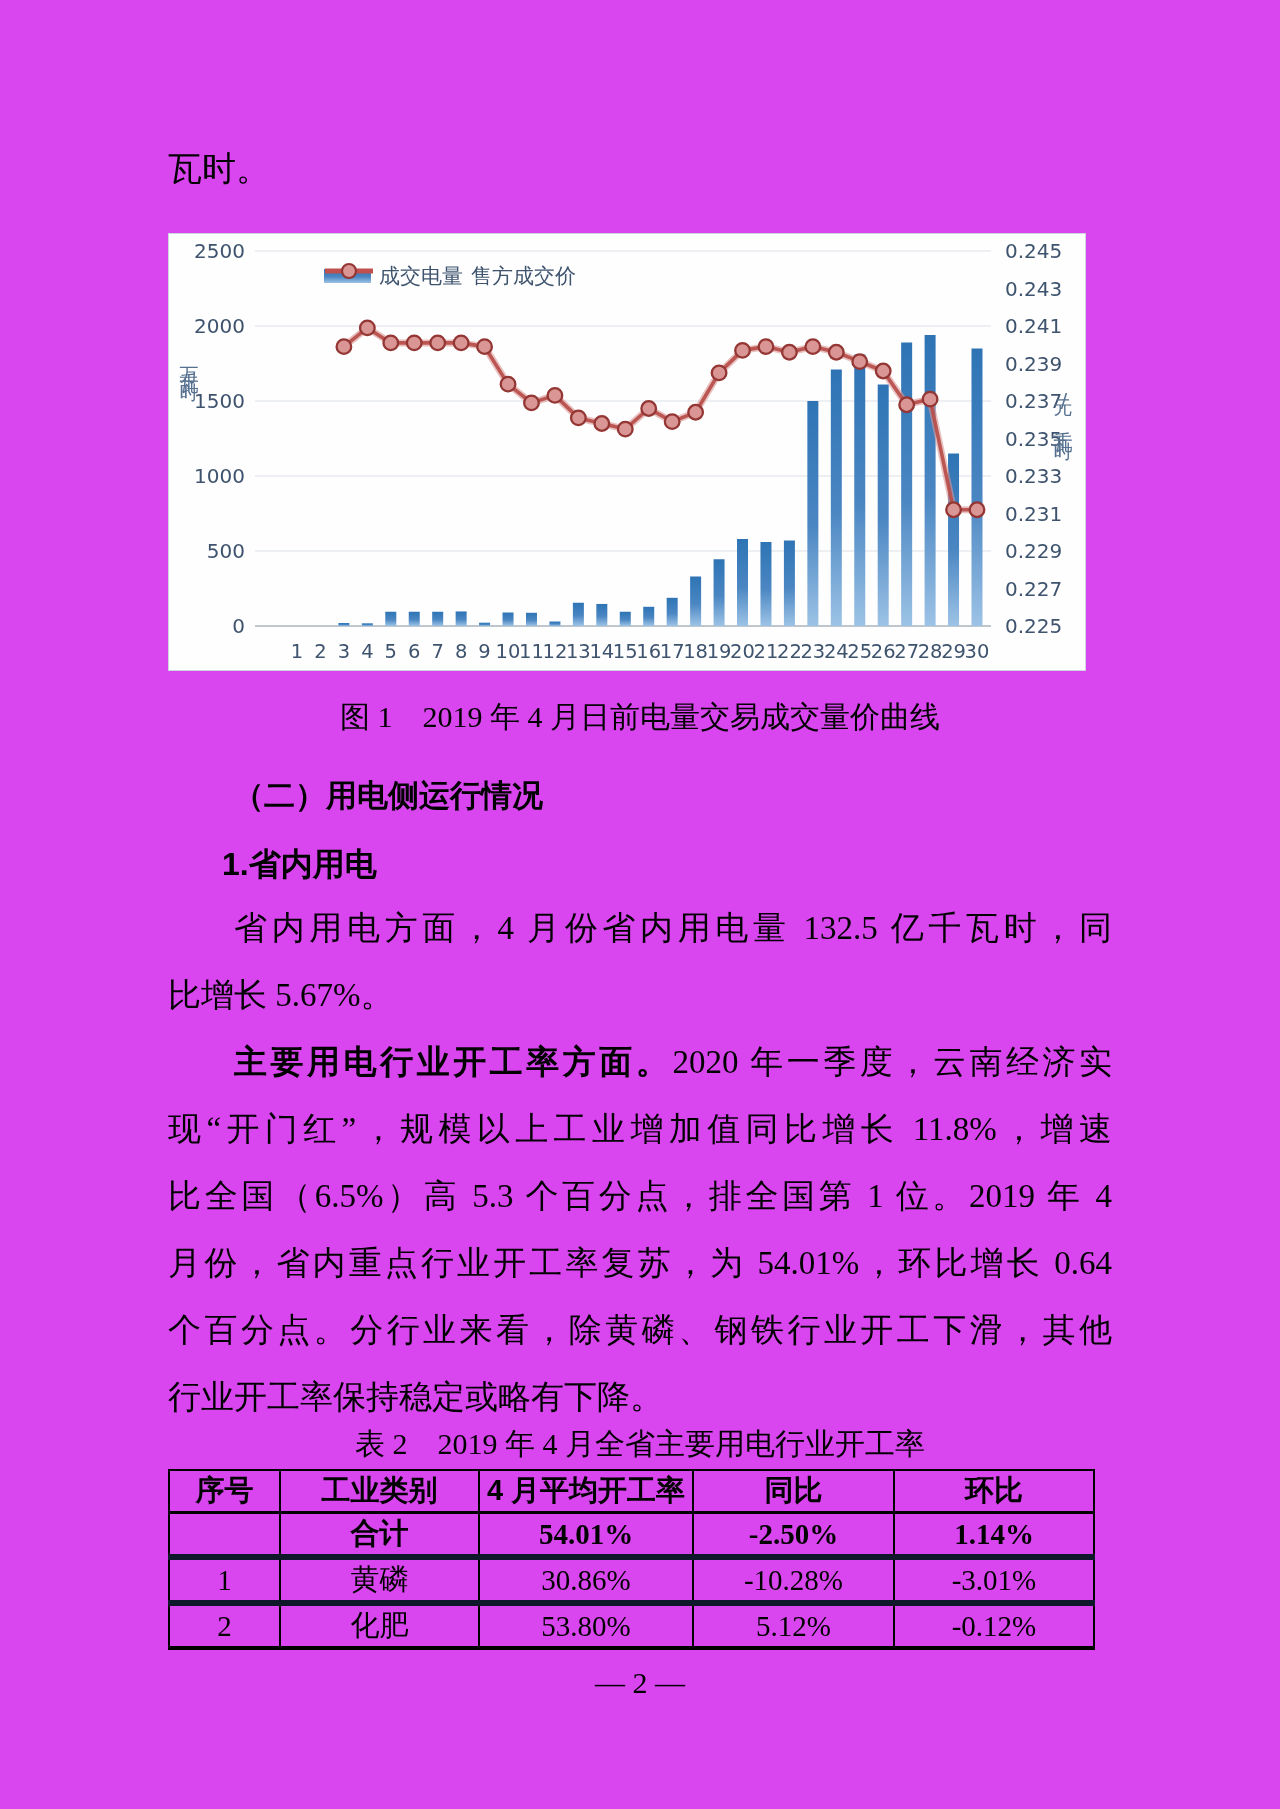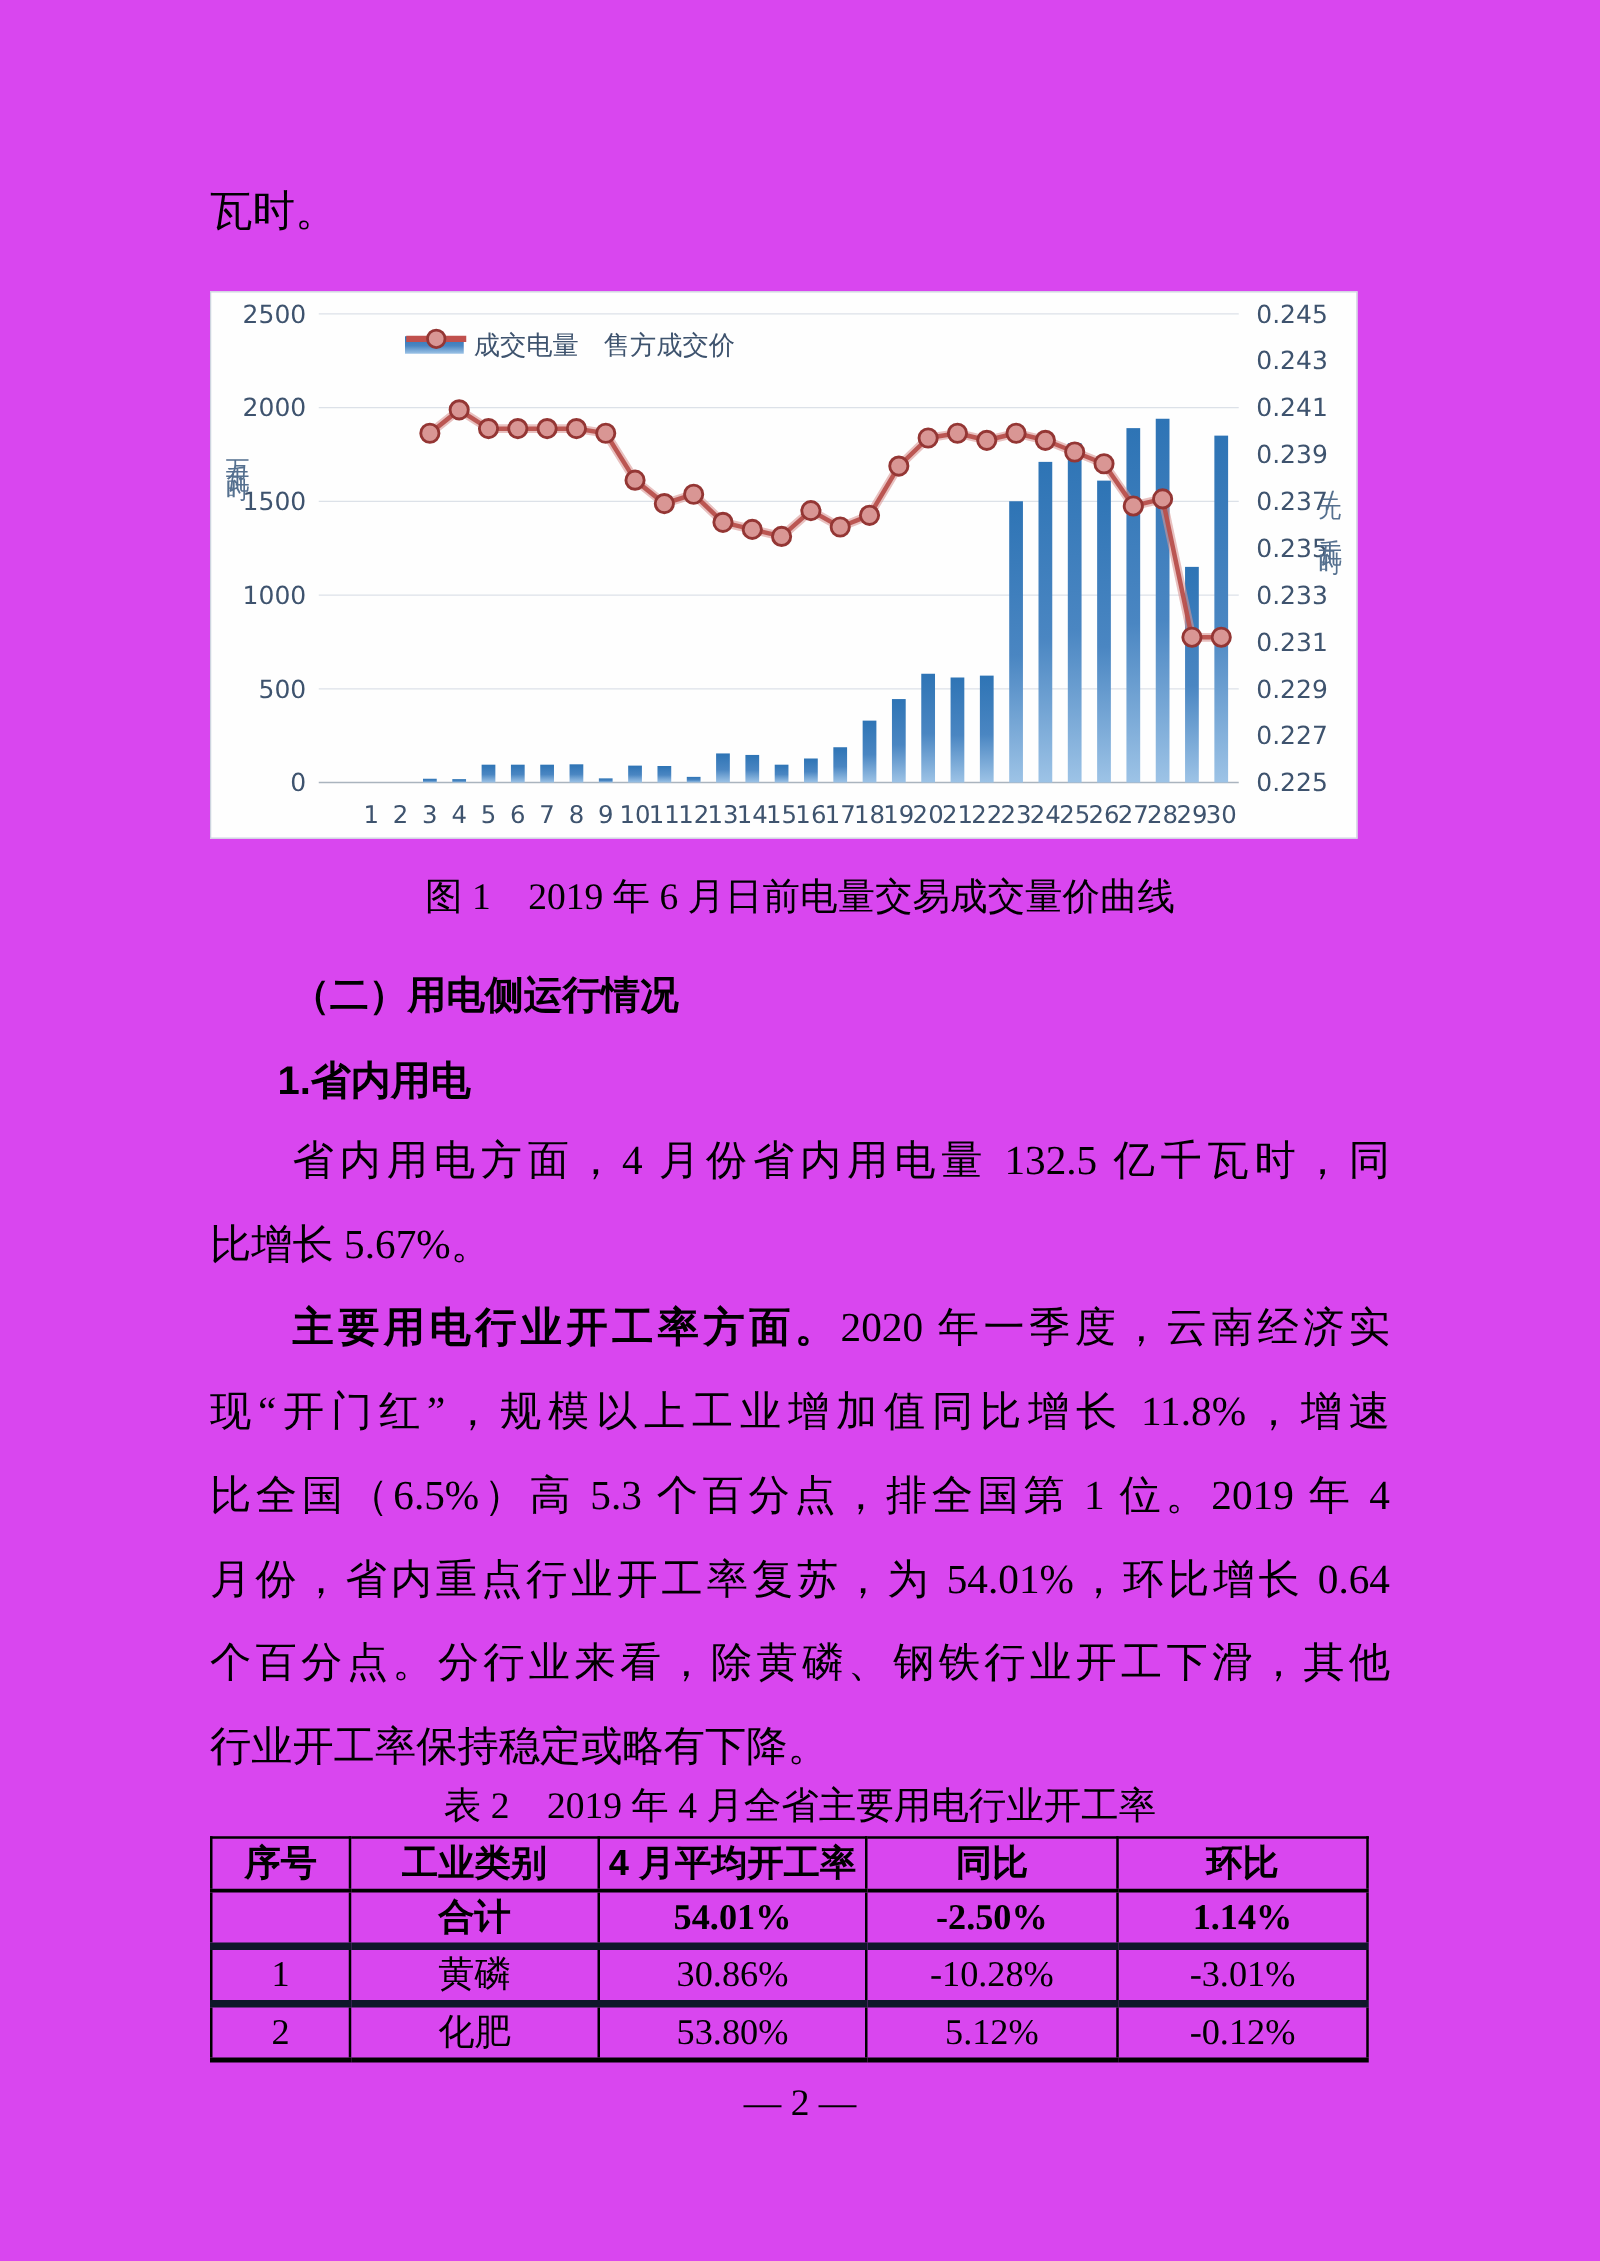--- a/index.html
+++ b/index.html
@@ -10,21 +10,21 @@
   }
   .abs{position:absolute;}
   .lead{left:168px;top:146px;font-size:34px;}
   
   .chart-box{
     left:168px;top:233px;width:918px;height:438px;
     background:#fefefe;border:1px solid #ccd4de;box-sizing:border-box;
   }
   .chart-box svg{position:absolute;left:0;top:0;}
   .legend{
-    left:155px;top:28px;display:flex;align-items:center;gap:20px;
+    left:155px;top:28px;display:flex;align-items:center;gap:8px;
     font-family:"DejaVu Sans","Liberation Sans",sans-serif;
     font-size:21px;color:#3e536e;
   }
   .legend .item{display:flex;align-items:center;gap:8px;}
   .swatch{width:47px;height:14px;background:linear-gradient(180deg,#2e74b5 0%,#4a86c2 55%,#9dc3e6 100%);}
   .vtitle{
     writing-mode:vertical-rl;text-orientation:upright;
     font-family:"DejaVu Sans","Liberation Sans",sans-serif;
     font-size:19px;color:#55708f;letter-spacing:5px;
   }
@@ -210,21 +210,21 @@
           <line x1="1" y1="9" x2="49" y2="9" stroke="#C0504D" stroke-width="5"></line>
           <circle cx="25" cy="9" r="7" fill="#D99694" stroke="#943634" stroke-width="2.2"></circle>
         </svg>
         <span>售方成交价</span>
       </div>
     </div>
     <div class="abs vtitle ltitle">万千瓦时</div>
     <div class="abs vtitle rtitle">元/千瓦时</div>
   </div>
 
-  <div class="abs caption fig-caption">图 1　2019 年 6 月日前电量交易成交量价曲线</div>
+  <div class="abs caption fig-caption">图 1　2019 年 4 月日前电量交易成交量价曲线</div>
 
   <div class="abs h2 hei">（二）用电侧运行情况</div>
   <div class="abs h3 hei">1.省内用电</div>
 
   <div class="abs bodyline indent" style="top:906px">省内用电方面，4 月份省内用电量 132.5 亿千瓦时，同</div>
   <div class="abs bodyline short" style="top:973px">比增长 5.67%。</div>
 
   <div class="abs bodyline indent" style="top:1040px"><span class="hei">主要用电行业开工率方面。</span><span>2020 年一季度，云南经济实</span></div>
   <div class="abs bodyline" style="top:1107px">现“开门红”，规模以上工业增加值同比增长 11.8%，增速</div>
   <div class="abs bodyline" style="top:1174px">比全国（6.5%）高 5.3 个百分点，排全国第 1 位。2019 年 4</div>

